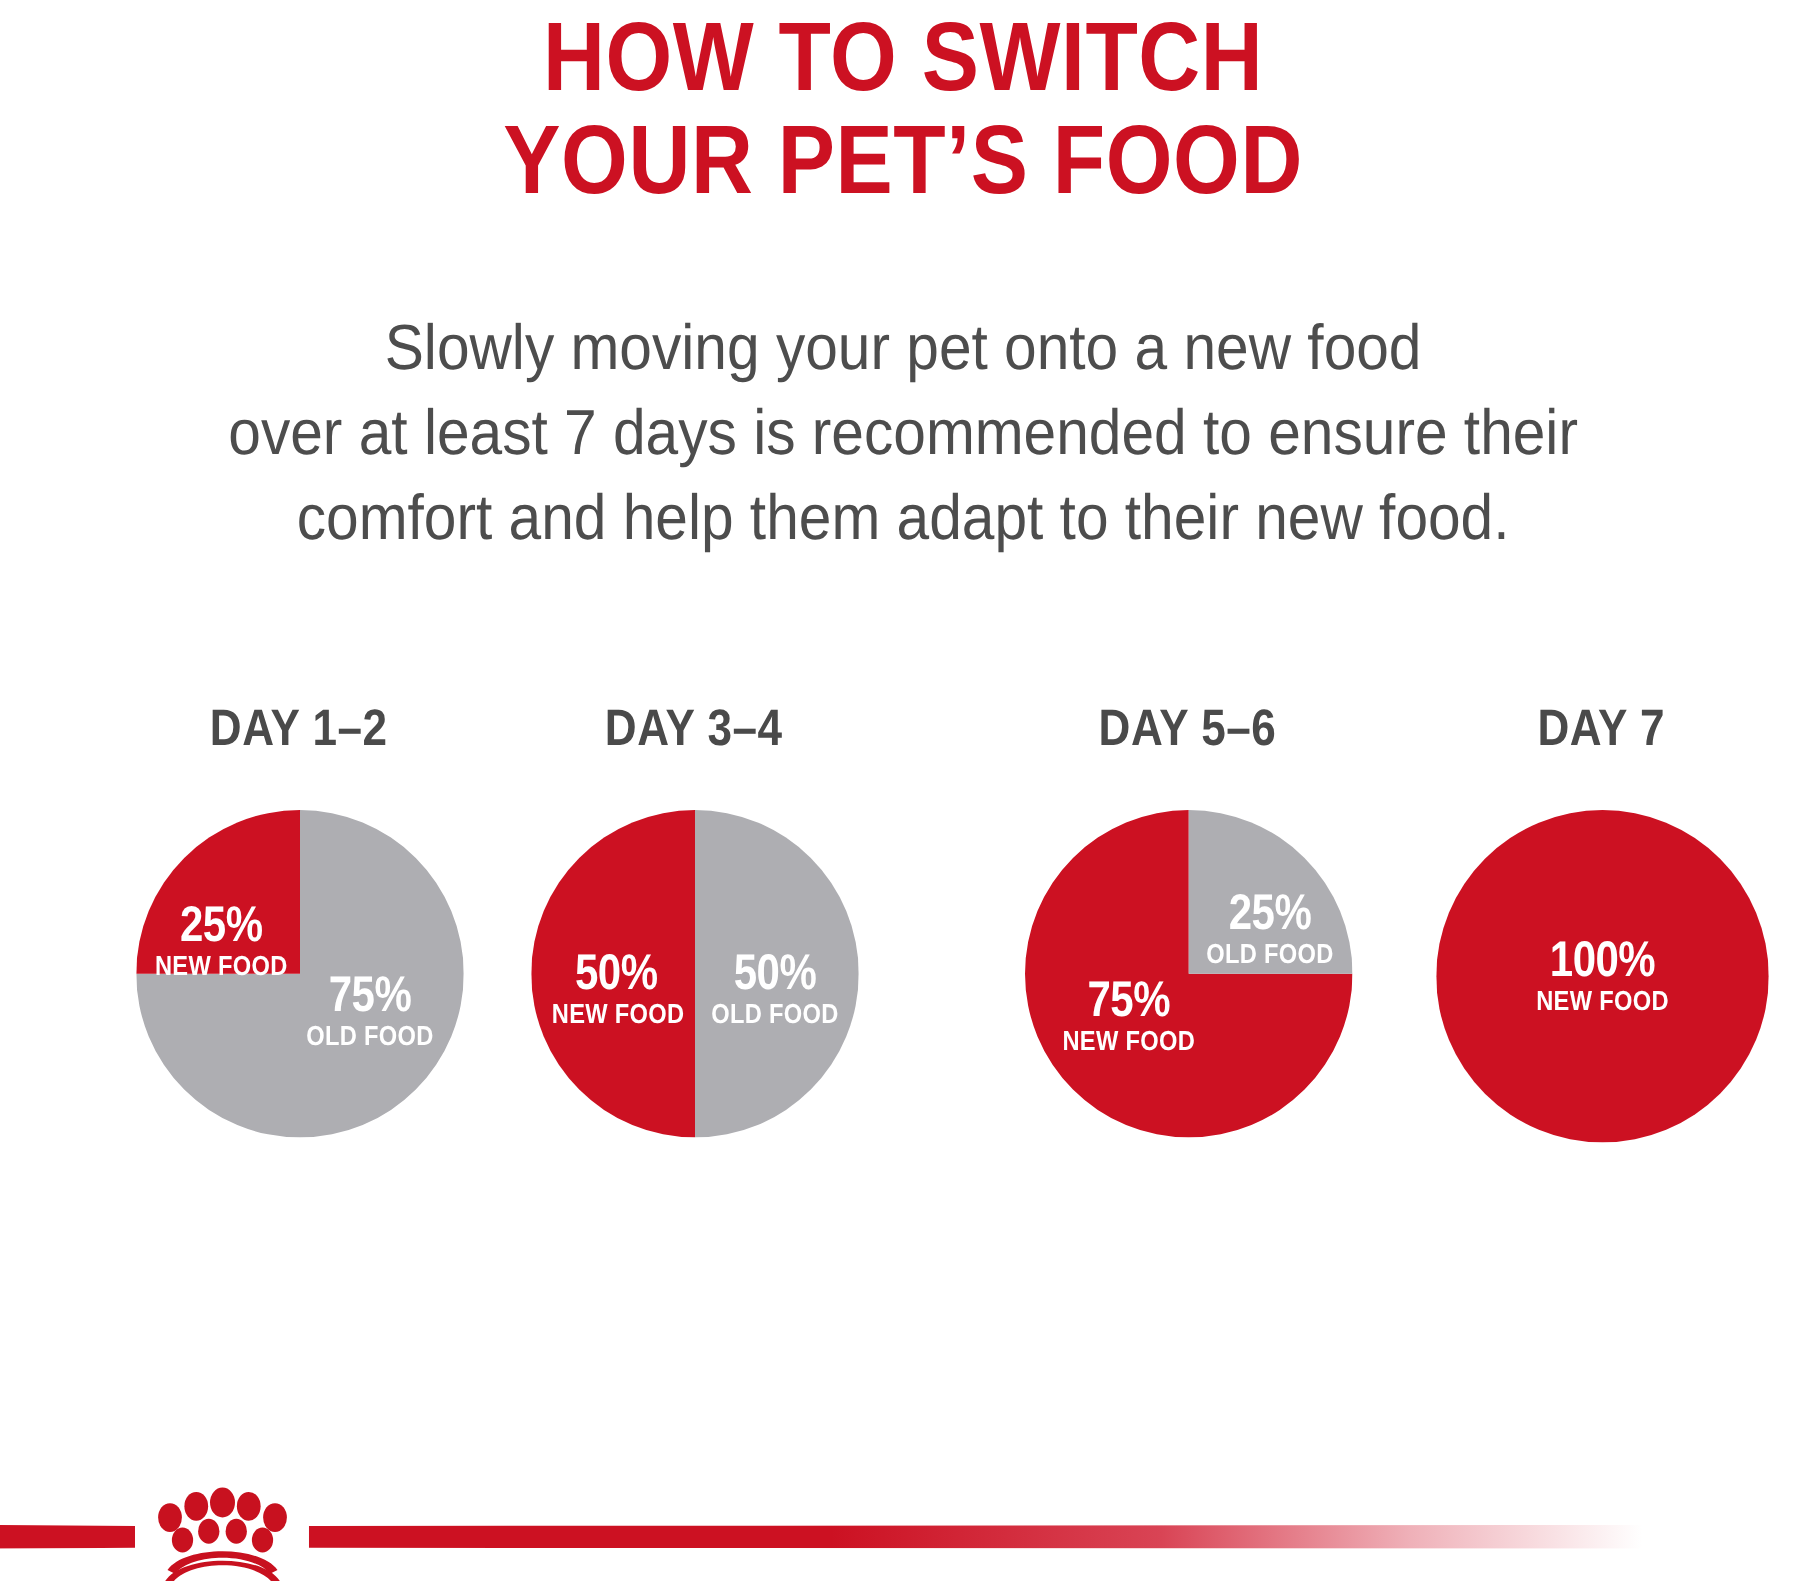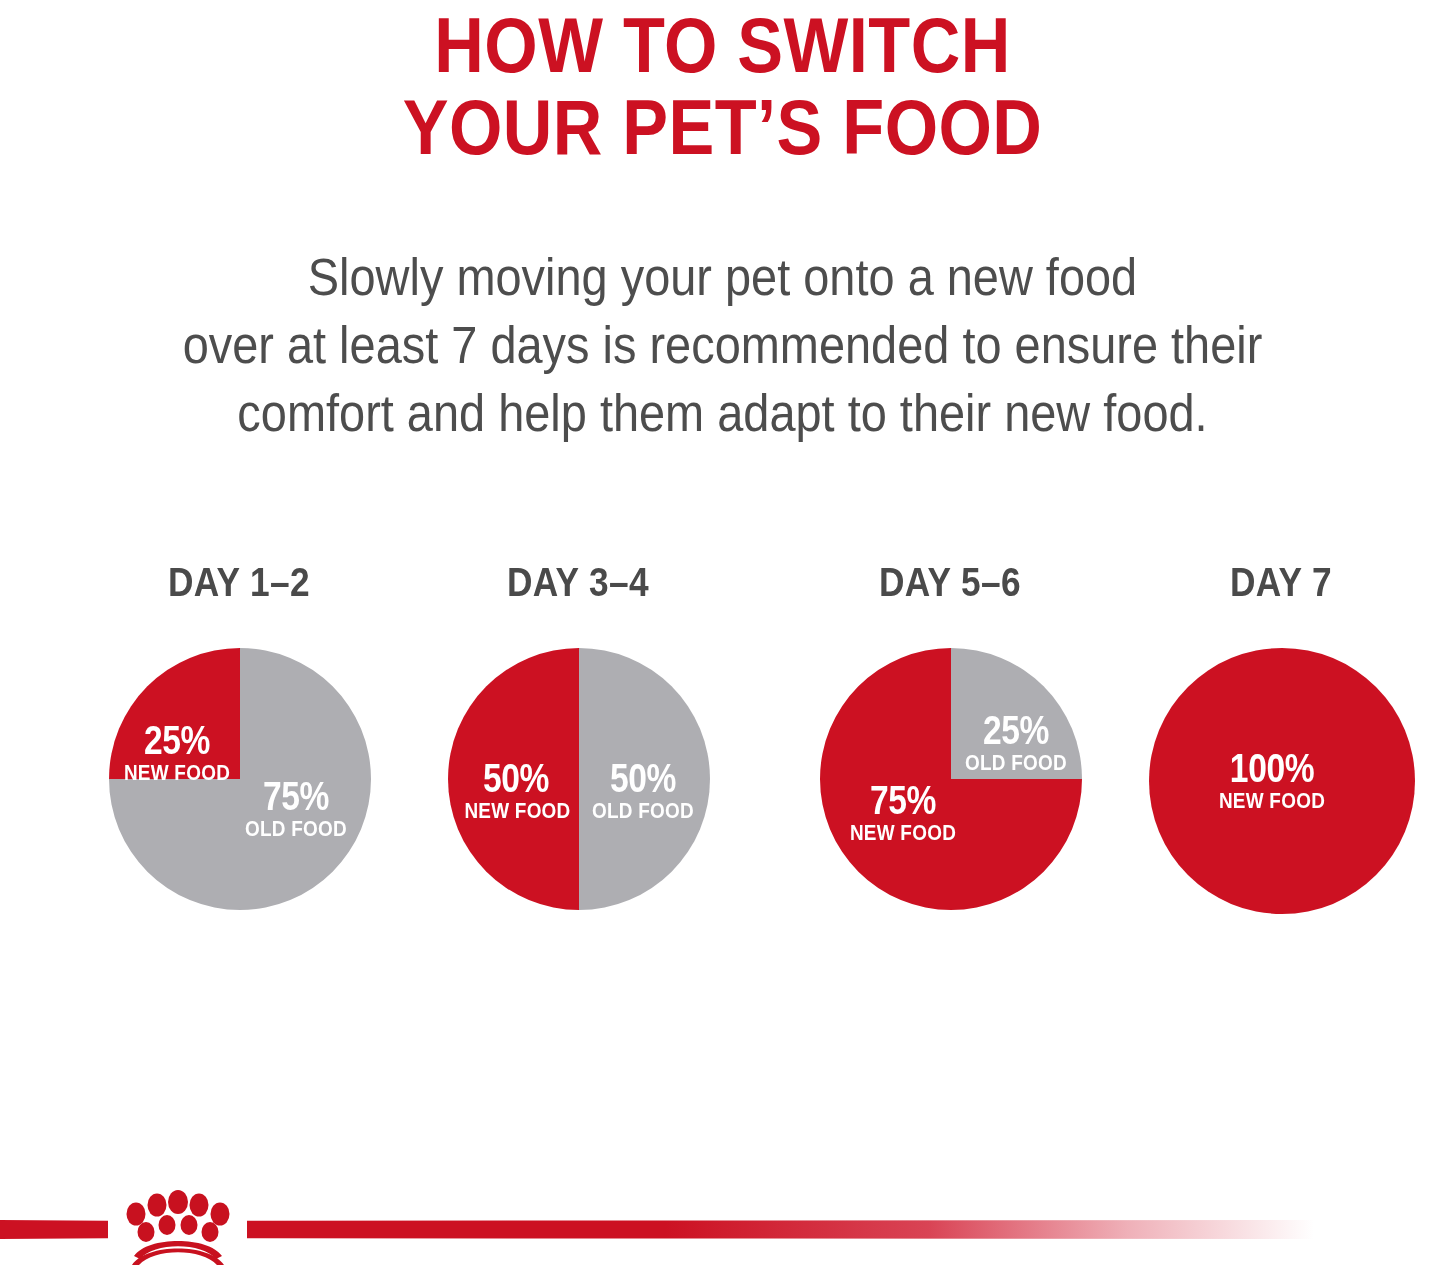--- a/index.html
+++ b/index.html
@@ -60,21 +60,21 @@
     height: 380px;
   }
   .pie-cell {
     position: absolute;
     top: 0;
     width: 300px;
     height: 380px;
     text-decoration: underline;
   }
   .pie-cell.c1 { left: 89px; }
-  .pie-cell.c2 { left: 428px; }
+  .pie-cell.c2 { left: 405px; }
   .pie-cell.c3 { left: 800px; }
   .pie-cell.c4 { left: 1131px; }
 
   .day-label {
     position: absolute;
     top: 0;
     left: 0;
     width: 300px;
     text-align: center;
     color: #4A4A4A;
@@ -128,21 +128,21 @@
   
   .lbl-p1-new { left: 6px;  top: 72px;  width: 124px; }
   .lbl-p1-old { left: 122px; top: 128px; width: 130px; }
 
   .lbl-p2-new { left: 8px;   top: 110px; width: 120px; }
   .lbl-p2-old { left: 134px; top: 110px; width: 122px; }
 
   .lbl-p3-old { left: 136px; top: 62px;  width: 120px; }
   .lbl-p3-new { left: 18px;  top: 132px; width: 130px; }
 
-  .lbl-p4-new { left: 48px;  top: 100px; width: 150px; }
+  .lbl-p4-new { left: 58px;  top: 100px; width: 150px; }
 
   
   .footer {
     position: absolute;
     left: 0;
     top: 1178px;
     width: 1445px;
     height: 87px;
   }
   .footer-bar-left {

